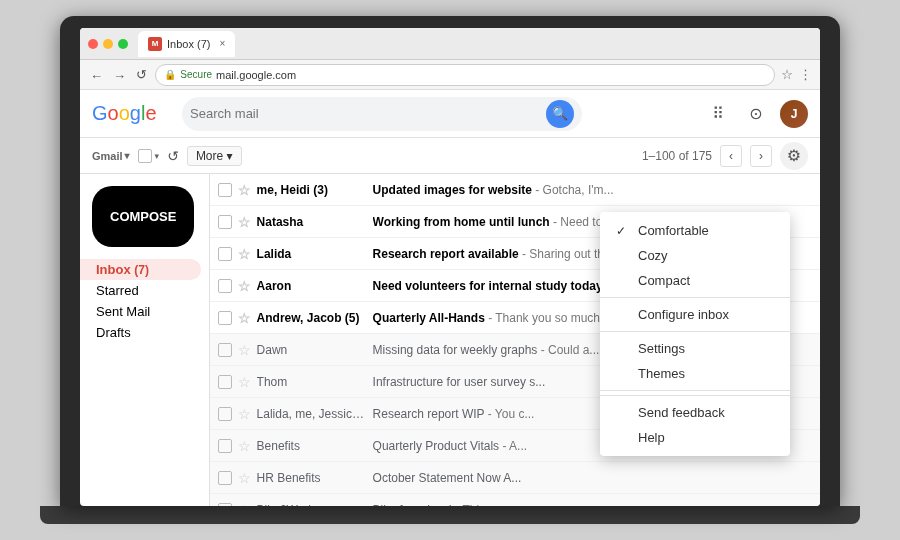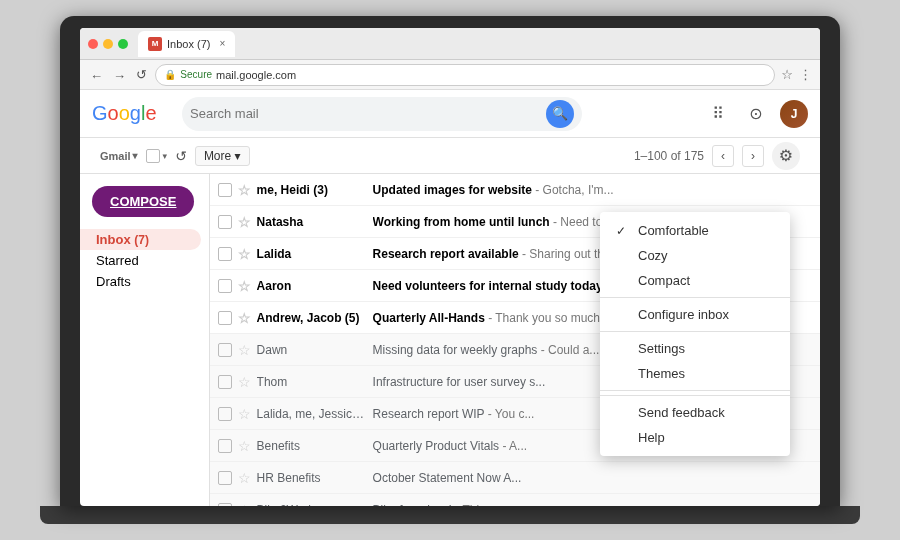--- a/index.html
+++ b/index.html
@@ -179,21 +179,21 @@
       border-radius: 50%;
       background: linear-gradient(135deg, #8b4513, #a0522d);
       display: flex; align-items: center; justify-content: center;
       color: white; font-size: 12px; font-weight: bold;
     }
 
     
     .gmail-toolbar {
       display: flex;
       align-items: center;
-      padding: 4px 20px;
+      padding: 4px 12px;
       border-bottom: 1px solid #e0e0e0;
       height: 36px;
       gap: 8px;
     }
     .gmail-label {
       font-size: 16px; font-weight: bold; color: #333;
       display: flex; align-items: center; gap: 2px;
     }
     .gmail-label span { font-size: 11px; color: #666; }
     .checkbox-area { display: flex; align-items: center; gap: 3px; }
@@ -241,31 +241,30 @@
     }
 
     
     .gmail-sidebar {
       width: 130px;
       min-width: 130px;
       padding: 8px 0;
       border-right: 1px solid #e0e0e0;
     }
     .compose-btn {
-      background: #701a75;
+      background: #000000;
       color: white;
       border: none;
       border-radius: 20px;
-      padding: 8px 18px;
+      padding: 23px 18px;
       font-size: 13px;
       font-weight: bold;
       cursor: pointer;
       margin: 4px 12px 12px 12px;
       display: block;
-      text-decoration: underline;
     }
     .sidebar-item {
       padding: 3px 12px 3px 16px;
       font-size: 13px;
       cursor: pointer;
       display: flex;
       align-items: center;
       gap: 6px;
       border-radius: 0 20px 20px 0;
       margin-right: 8px;
@@ -437,20 +436,23 @@
 
           <div class="gmail-sidebar">
             <button class="compose-btn">COMPOSE</button>
             <div class="sidebar-item active">
               <span>Inbox <span class="badge">(7)</span></span>
             </div>
             <div class="sidebar-item">
               <span>Starred</span>
             </div>
             <div class="sidebar-item">
+              <span>Sent Mail</span>
+            </div>
+            <div class="sidebar-item">
               <span>Drafts</span>
             </div>
           </div>
 
           <div class="email-list" style="position:relative;">
 
             <div id="email-rows">
                 <div class="email-row unread">
       <div class="email-cb"></div>
       <span class="email-star">☆</span>

